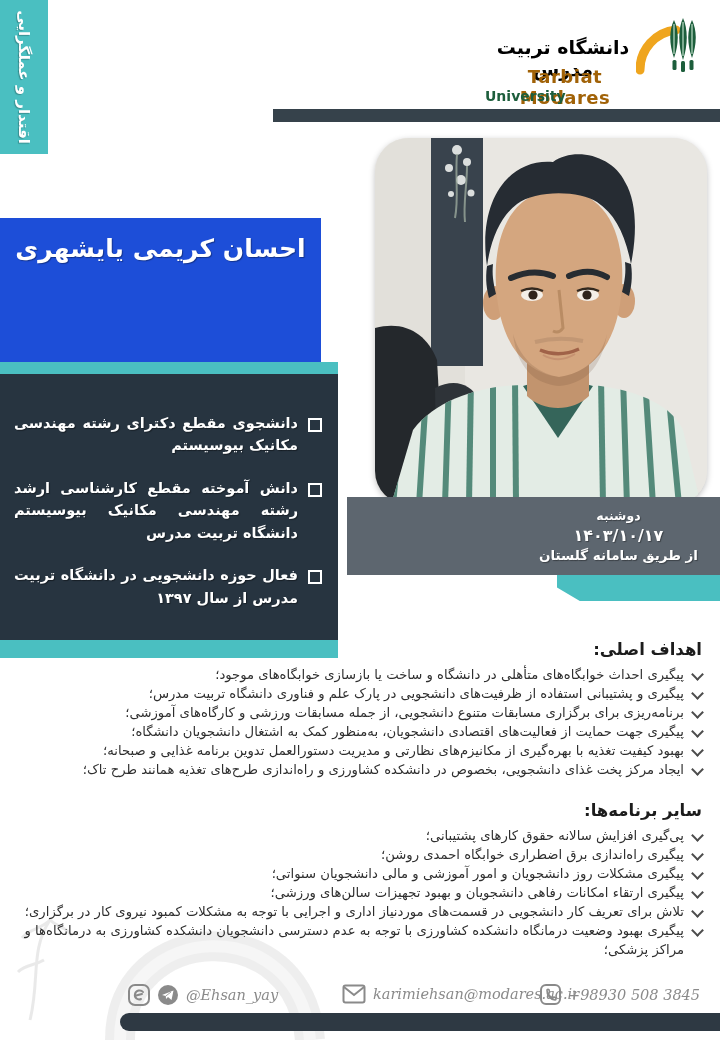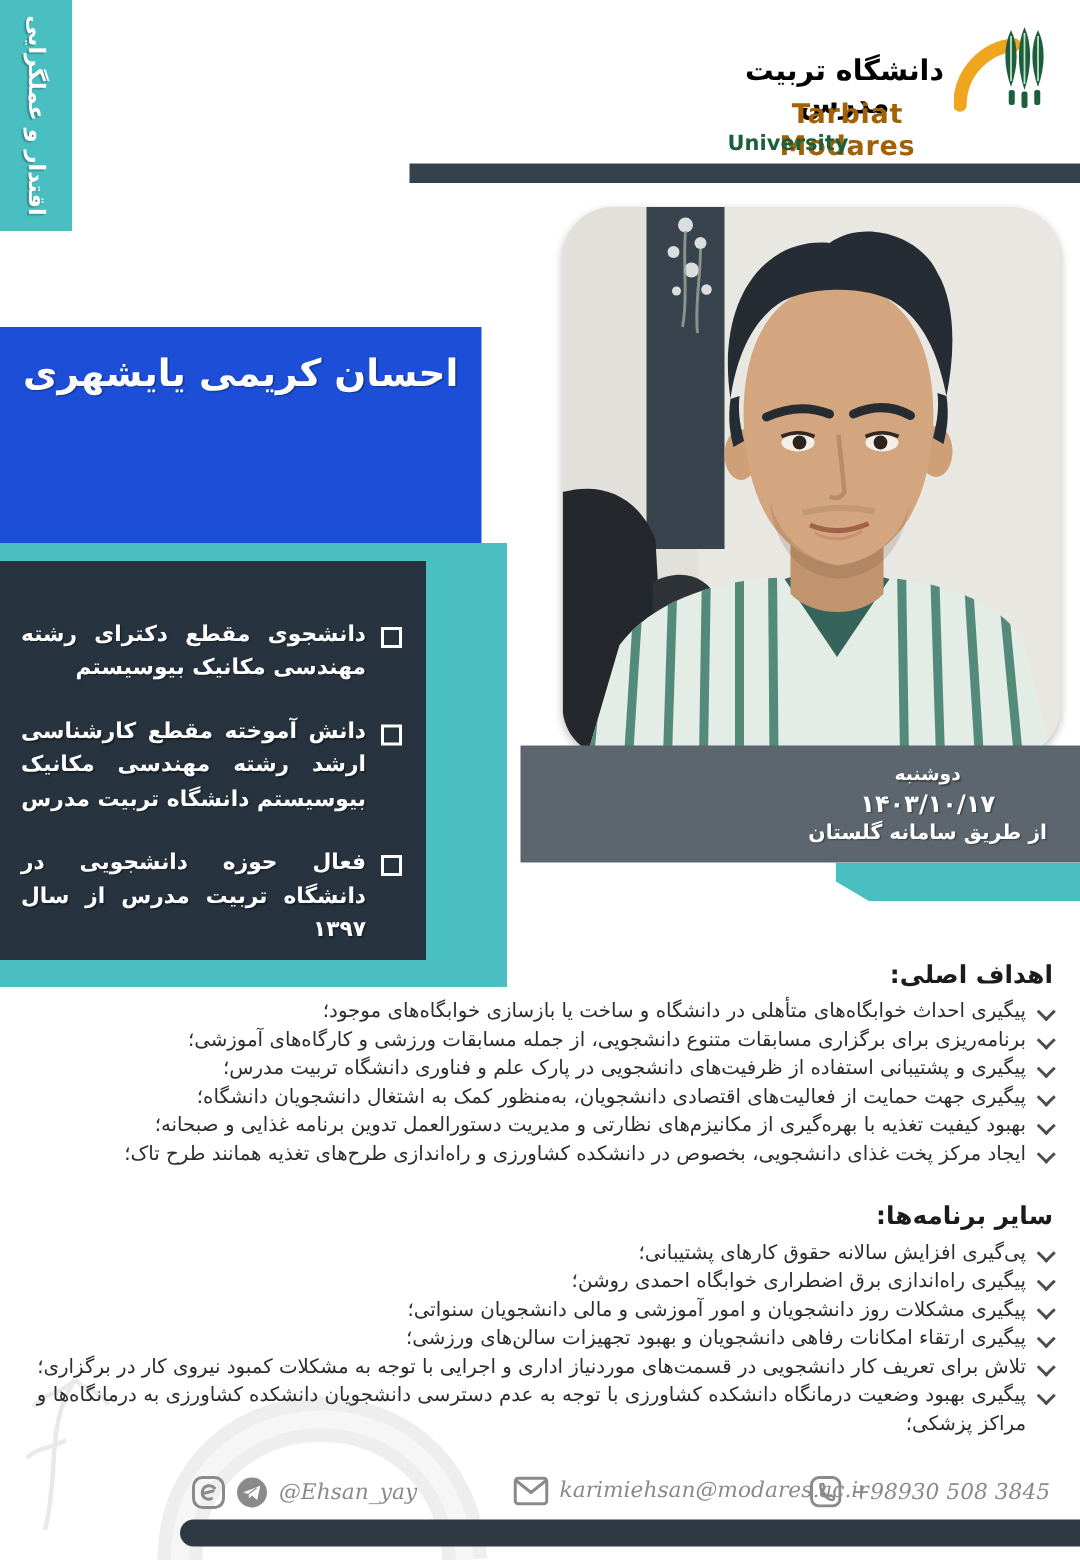--- a/index.html
+++ b/index.html
@@ -31,21 +31,21 @@
   
   .namebox{position:absolute;left:0;top:218px;width:321px;height:174px;background:#1d4ed8;
         color:#fff;direction:rtl;text-align:center;}
   .namebox .nm{margin-top:16px;font-size:25px;font-weight:bold;letter-spacing:0;
         text-shadow:1px 1px 1px rgba(0,0,0,.35);}
   .namebox .sub{margin:12px 14px 0 14px;color:#4ecbcb;font-size:16px;font-weight:bold;
         line-height:1.55;text-shadow:1px 1px 1px rgba(0,0,0,.35);}
 
   
   .cred-teal{position:absolute;left:0;top:362px;width:338px;height:296px;background:#4abfc1;}
-  .credbox{position:absolute;left:0;top:374px;width:284px;height:266px;background:#273440;
+  .credbox{position:absolute;left:0;top:374px;width:338px;height:266px;background:#273440;
         direction:rtl;box-sizing:border-box;padding:38px 16px 0 14px;}
   .cred-item{display:flex;gap:10px;margin-bottom:20px;color:#fff;font-weight:bold;
         font-size:14.5px;line-height:1.55;text-shadow:1px 1px 1px rgba(0,0,0,.4);}
   .cred-item .sq{flex:0 0 auto;width:10px;height:10px;border:2px solid #fff;margin-top:6px;}
   .cred-item .tx{text-align:justify;text-align-last:right;}
 
   
   .datebox{position:absolute;left:347px;top:497px;width:373px;height:78px;background:#5d666f;
         direction:rtl;display:flex;align-items:center;color:#fff;z-index:5;}
   .datebox .lbl{font-size:19px;font-weight:bold;padding-right:14px;white-space:nowrap;
@@ -231,26 +231,26 @@
     <div class="sec-head">اهداف اصلی:</div>
     <div>
 
         <div class="b-item">
           <span class="ar"></span>
           <span class="tx">پیگیری احداث خوابگاه‌های متأهلی در دانشگاه و ساخت یا بازسازی خوابگاه‌های موجود؛</span>
         </div>
 
         <div class="b-item">
           <span class="ar"></span>
+          <span class="tx">پیگیری و پشتیبانی استفاده از ظرفیت‌های دانشجویی در پارک علم و فناوری دانشگاه تربیت مدرس؛</span>
+        </div>
+
+        <div class="b-item">
+          <span class="ar"></span>
           <span class="tx">برنامه‌ریزی برای برگزاری مسابقات متنوع دانشجویی، از جمله مسابقات ورزشی و کارگاه‌های آموزشی؛</span>
-        </div>
-
-        <div class="b-item">
-          <span class="ar"></span>
-          <span class="tx">پیگیری و پشتیبانی استفاده از ظرفیت‌های دانشجویی در پارک علم و فناوری دانشگاه تربیت مدرس؛</span>
         </div>
 
         <div class="b-item">
           <span class="ar"></span>
           <span class="tx">پیگیری جهت حمایت از فعالیت‌های اقتصادی دانشجویان، به‌منظور کمک به اشتغال دانشجویان دانشگاه؛</span>
         </div>
 
         <div class="b-item">
           <span class="ar"></span>
           <span class="tx">بهبود کیفیت تغذیه با بهره‌گیری از مکانیزم‌های نظارتی و مدیریت دستورالعمل تدوین برنامه غذایی و صبحانه؛</span>

